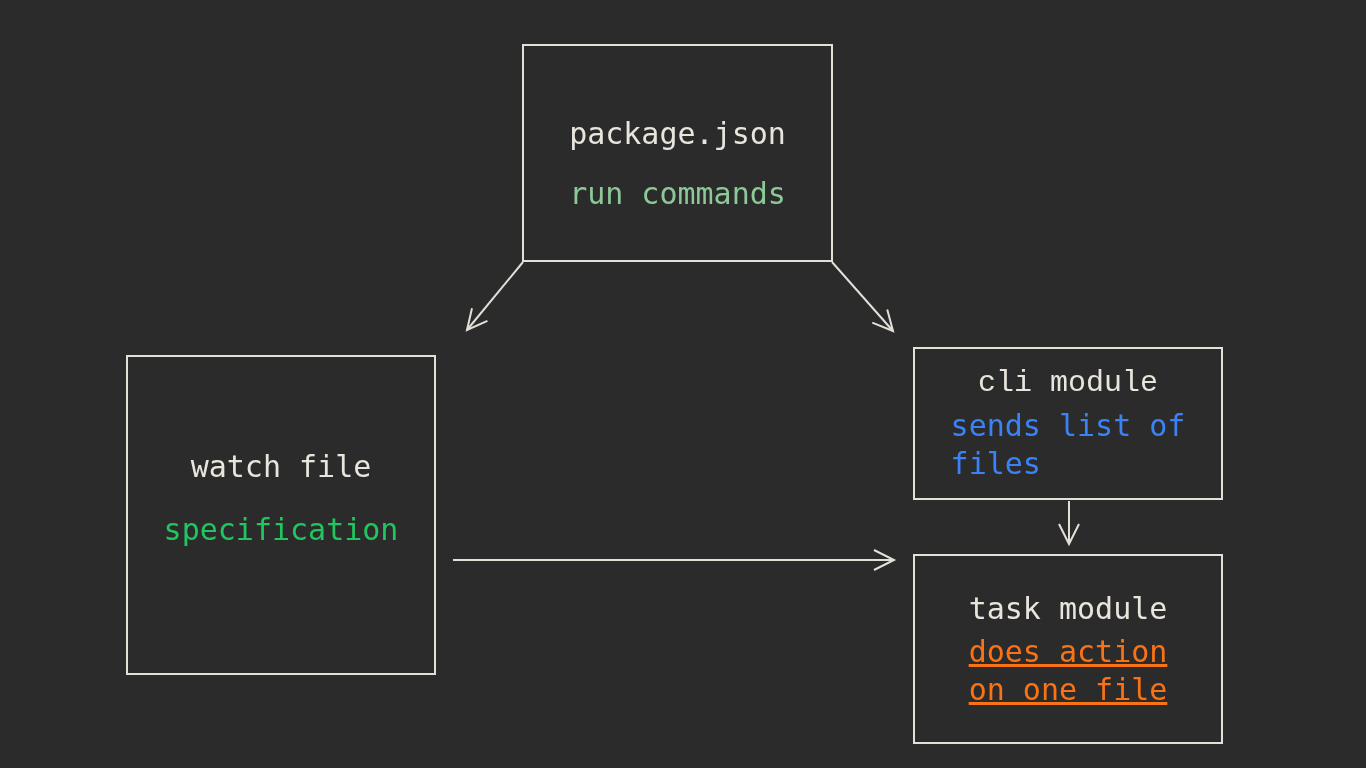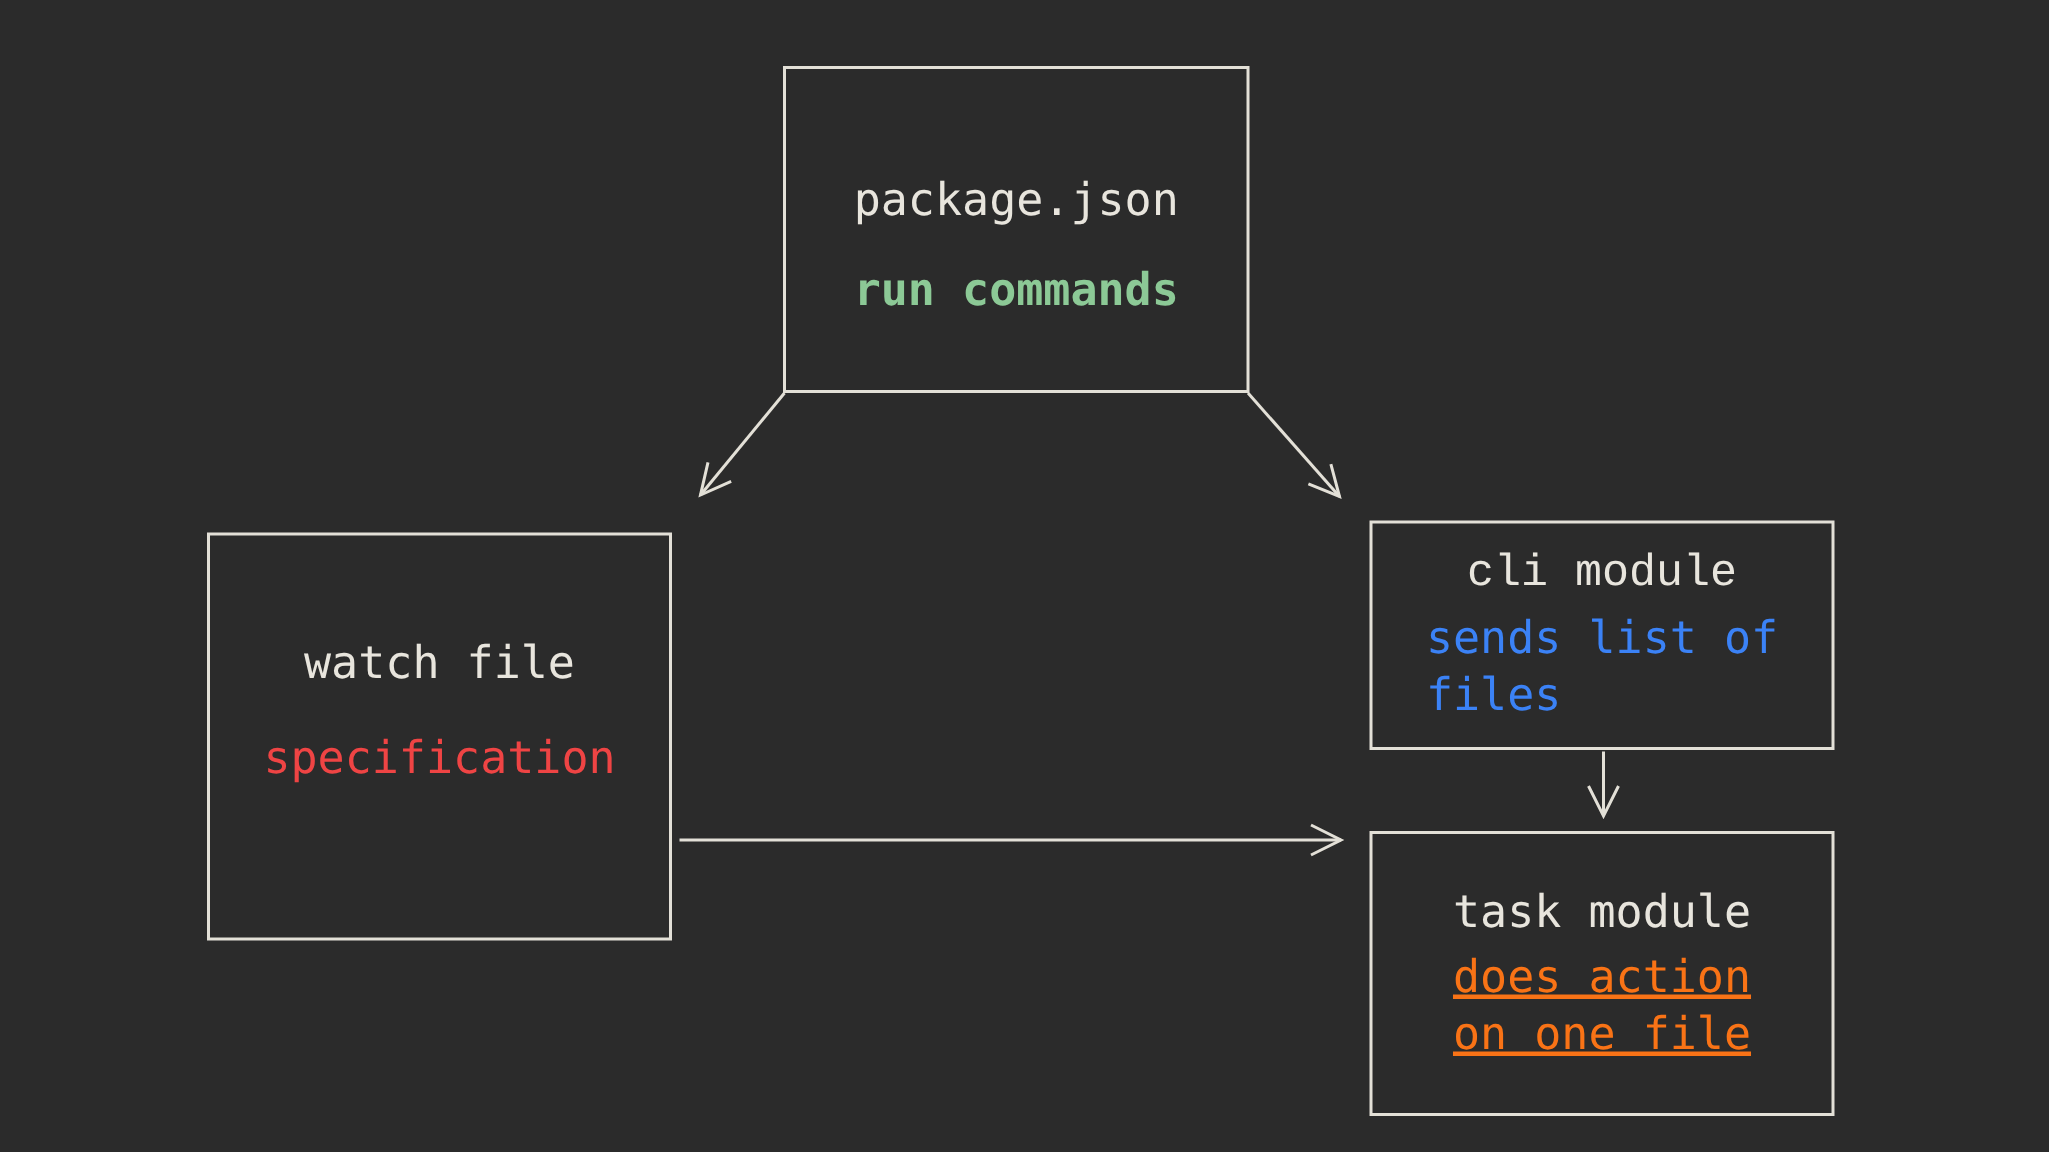--- a/index.html
+++ b/index.html
@@ -35,21 +35,21 @@
   .node-title {
     color: #e8e5dd;
     white-space: pre;
   }
   .node-sub {
     white-space: pre-line;
     text-align: left;
   }
   
   #n-package { left: 522px; top: 44px;  width: 311px; height: 218px; padding-top: 22px; }
-  #n-watch   { left: 138px; top: 355px; width: 310px; height: 272px; padding-bottom: 34px; }
+  #n-watch   { left: 126px; top: 355px; width: 310px; height: 320px; padding-bottom: 34px; }
   #n-cli     { left: 913px; top: 347px; width: 310px; height: 153px; }
   #n-task    { left: 913px; top: 554px; width: 310px; height: 190px; }
 
   #n-package .node-title { margin-bottom: 22px; }
   #n-watch   .node-title { margin-bottom: 25px; }
   #n-cli     .node-title { margin-bottom: 5px; }
   #n-task    .node-title { margin-bottom: 5px; }
 
   svg.edges {
     position: absolute;
@@ -73,26 +73,26 @@
       </marker>
     </defs>
     <line x1="523" y1="262" x2="467" y2="330" marker-end="url(#arrow-open)"></line>
     <line x1="832" y1="262" x2="893" y2="331" marker-end="url(#arrow-open)"></line>
     <line x1="1069" y1="501" x2="1069" y2="544" marker-end="url(#arrow-open)"></line>
     <line x1="453" y1="560" x2="894" y2="560" marker-end="url(#arrow-open)"></line>
   </svg>
 
   <div class="node" id="n-package">
     <div class="node-title" style="color: rgb(232, 229, 221);">package.json</div>
-    <div class="node-sub" style="color: rgb(140, 201, 150); font-weight: bold;">run commands</div>
+    <div class="node-sub" style="color: rgb(140, 201, 150);">run commands</div>
   </div>
 
   <div class="node" id="n-watch">
     <div class="node-title" style="color: rgb(232, 229, 221);">watch file</div>
-    <div class="node-sub" style="color: #ef4444;">specification</div>
+    <div class="node-sub" style="color: #22c55e;">specification</div>
   </div>
 
   <div class="node" id="n-cli">
     <div class="node-title" style="color: rgb(232, 229, 221); font-family: Liberation Mono, monospace;">cli module</div>
     <div class="node-sub" style="color: #3b82f6;">sends list of
 files</div>
   </div>
 
   <div class="node" id="n-task">
     <div class="node-title" style="color: rgb(232, 229, 221);">task module</div>

